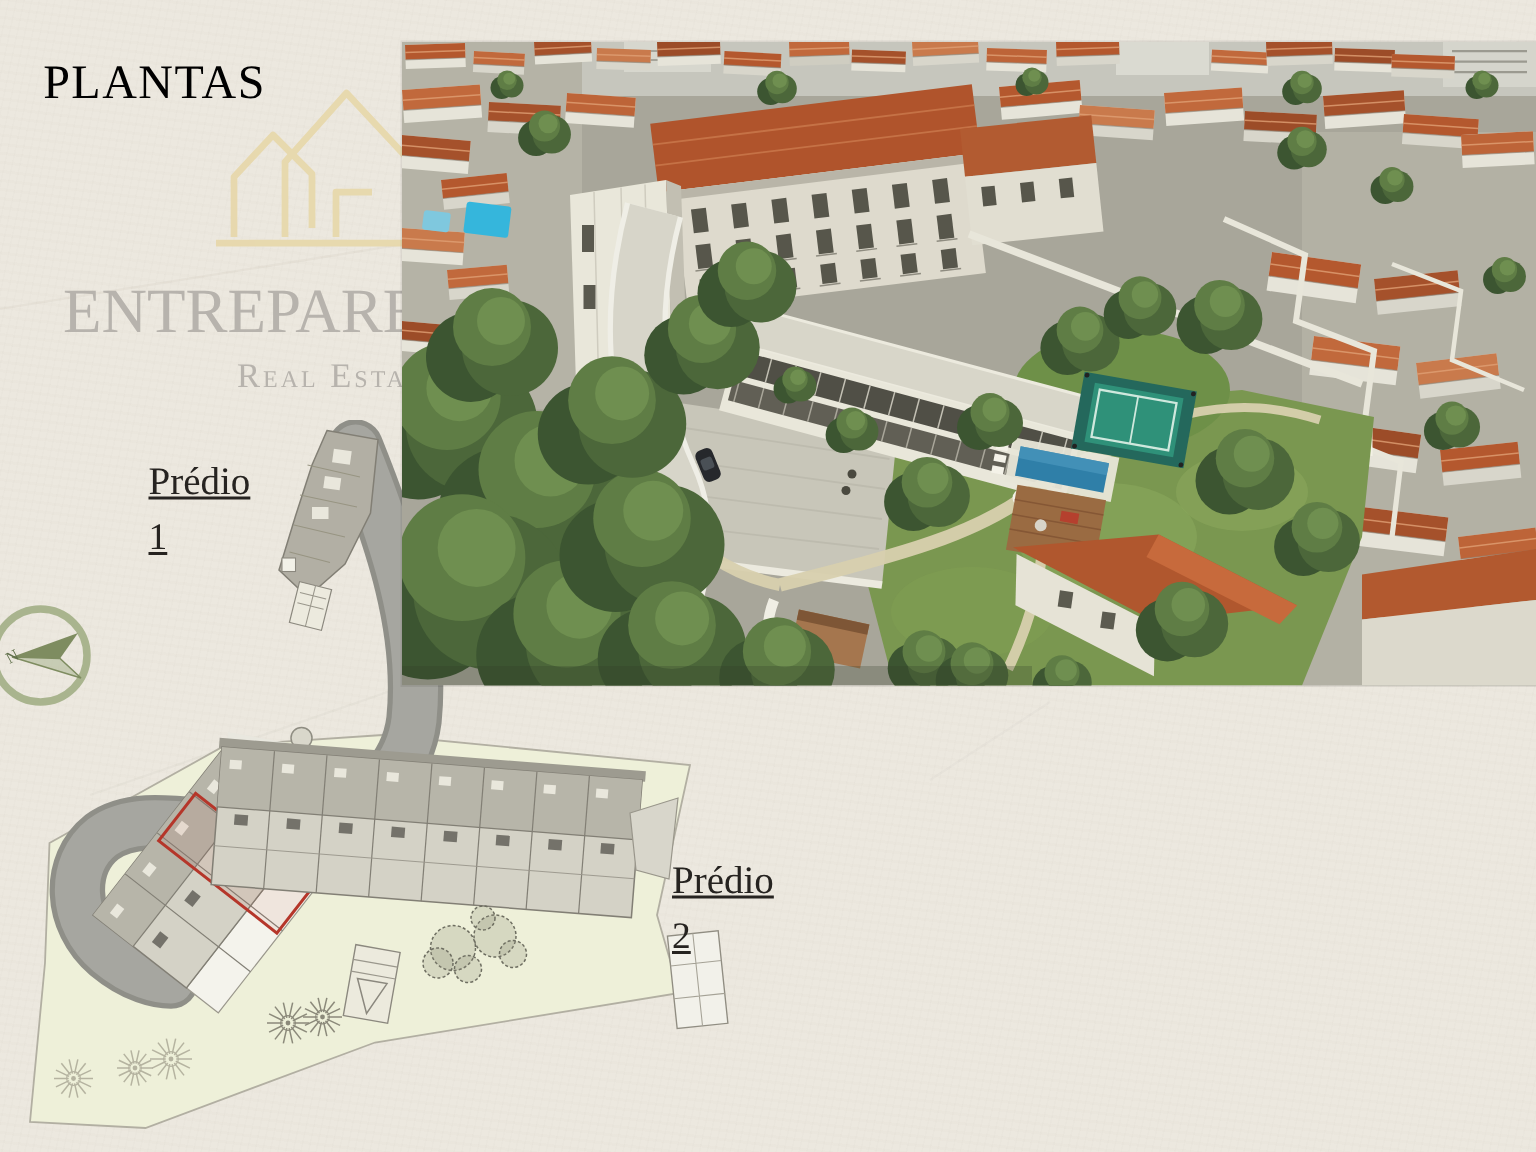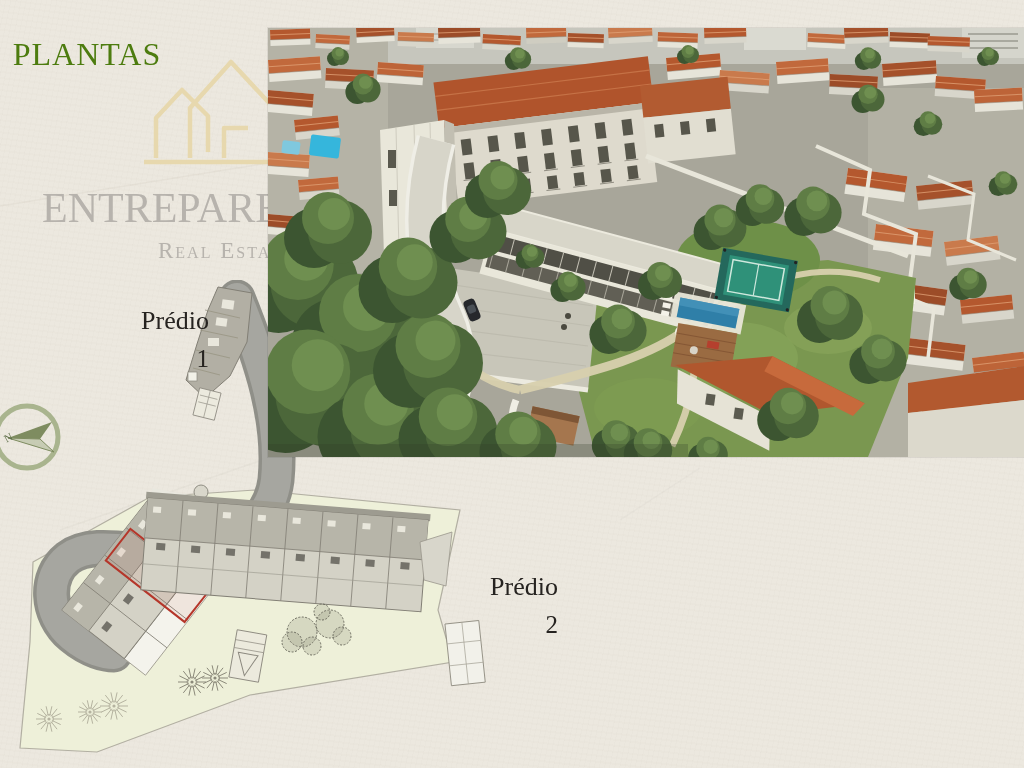--- a/index.html
+++ b/index.html
@@ -5,33 +5,33 @@
   html,body{margin:0;padding:0;}
   body{
     width:1024px;height:768px;position:relative;overflow:hidden;
     background:#ece8df;
     background-image:
       repeating-linear-gradient(7deg, rgba(120,100,70,.015) 0 2px, transparent 2px 6px),
       repeating-linear-gradient(-78deg, rgba(60,50,40,.012) 0 1px, transparent 1px 5px);
     font-family:"Liberation Serif","DejaVu Serif",serif;
   }
   .abs{position:absolute;}
-  #title-block{left:0;top:30px;width:174px;text-align:center;color:#4d7c0f;
+  #title-block{left:16px;top:30px;width:174px;text-align:center;color:#000000;
     font-size:32px;line-height:48px;letter-spacing:1px;z-index:3;}
   #brand{left:42px;top:184px;font-size:42px;color:#b7b3ad;letter-spacing:0;
     white-space:nowrap;z-index:1;}
   #tagline{left:158px;top:238px;font-size:23px;color:#b7b3ad;letter-spacing:2px;
     font-variant:small-caps;white-space:nowrap;z-index:1;}
   #logo-svg{left:126px;top:40px;z-index:1;}
   #photo-wrap{left:268px;top:28px;width:756px;height:429px;z-index:2;
     outline:1px solid rgba(0,0,0,.07);}
   #plan-svg{left:0;top:280px;z-index:1;}
   #crease-svg{left:0;top:0;z-index:0;}
-  .predio{position:absolute;width:110px;text-align:right;color:#262320;
-    font-size:26px;line-height:30px;z-index:3;}
+  .predio{position:absolute;width:110px;text-align:left;color:#262320;
+    font-size:26px;line-height:30px;z-index:3;text-decoration:underline;}
   .predio .num{display:block;margin-top:8px;font-size:25px;}
   #predio1{left:99px;top:306px;}
   #predio2{left:448px;top:572px;}
 </style>
 </head>
 <body>
 
 <svg id="crease-svg" class="abs" width="1024" height="768">
   <path d="M0,206 L268,163" stroke="#6e6253" stroke-width="1.5" opacity=".05" fill="none"></path>
   <path d="M268,458 L60,530" stroke="#6e6253" stroke-width="1.5" opacity=".04" fill="none"></path>

